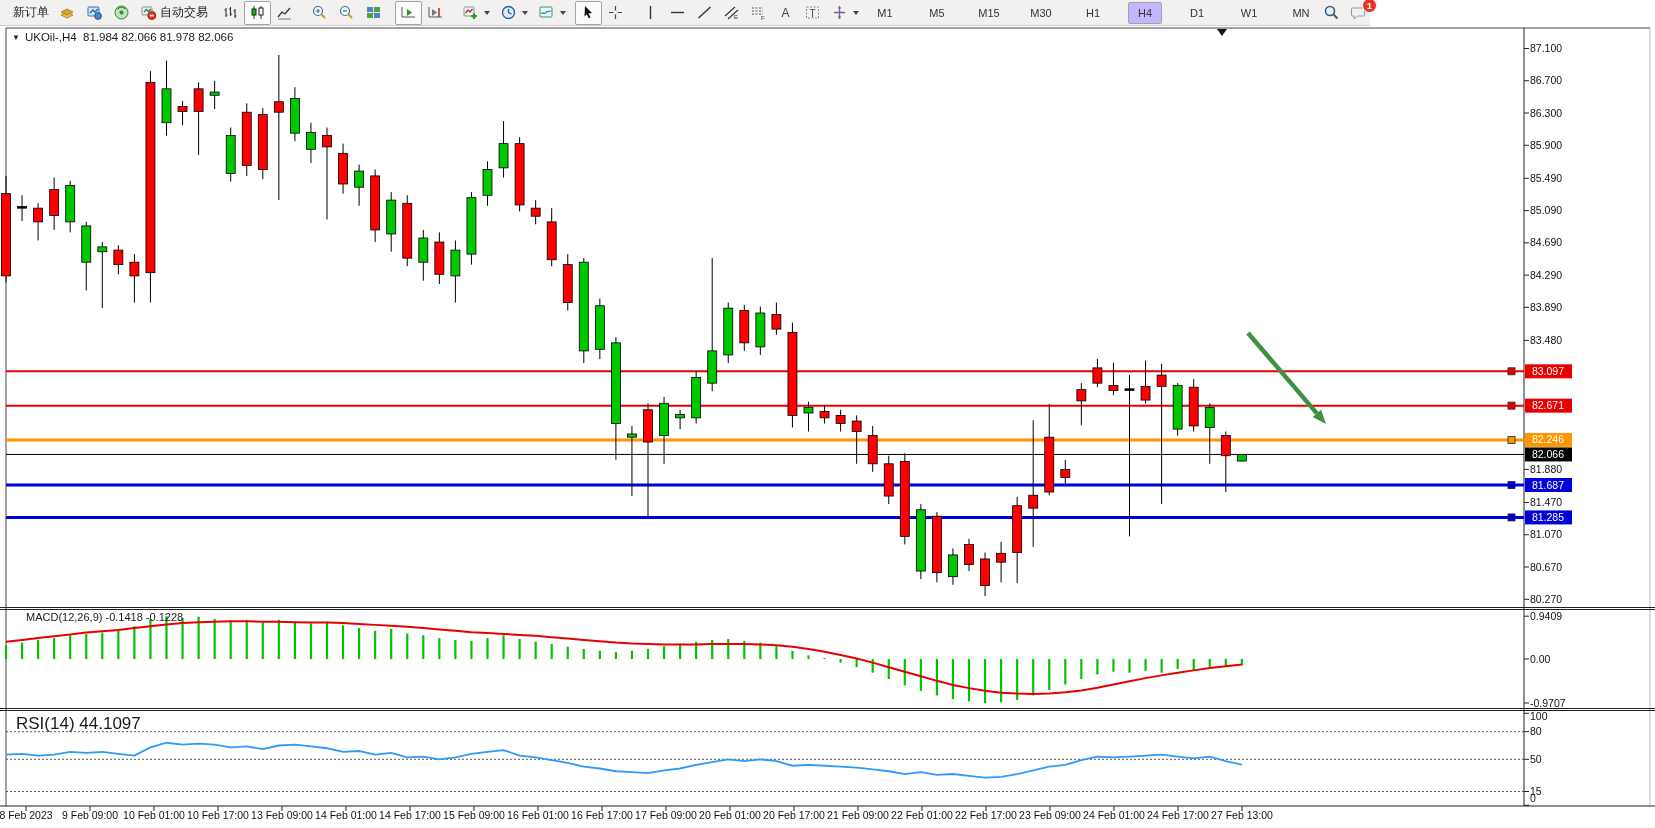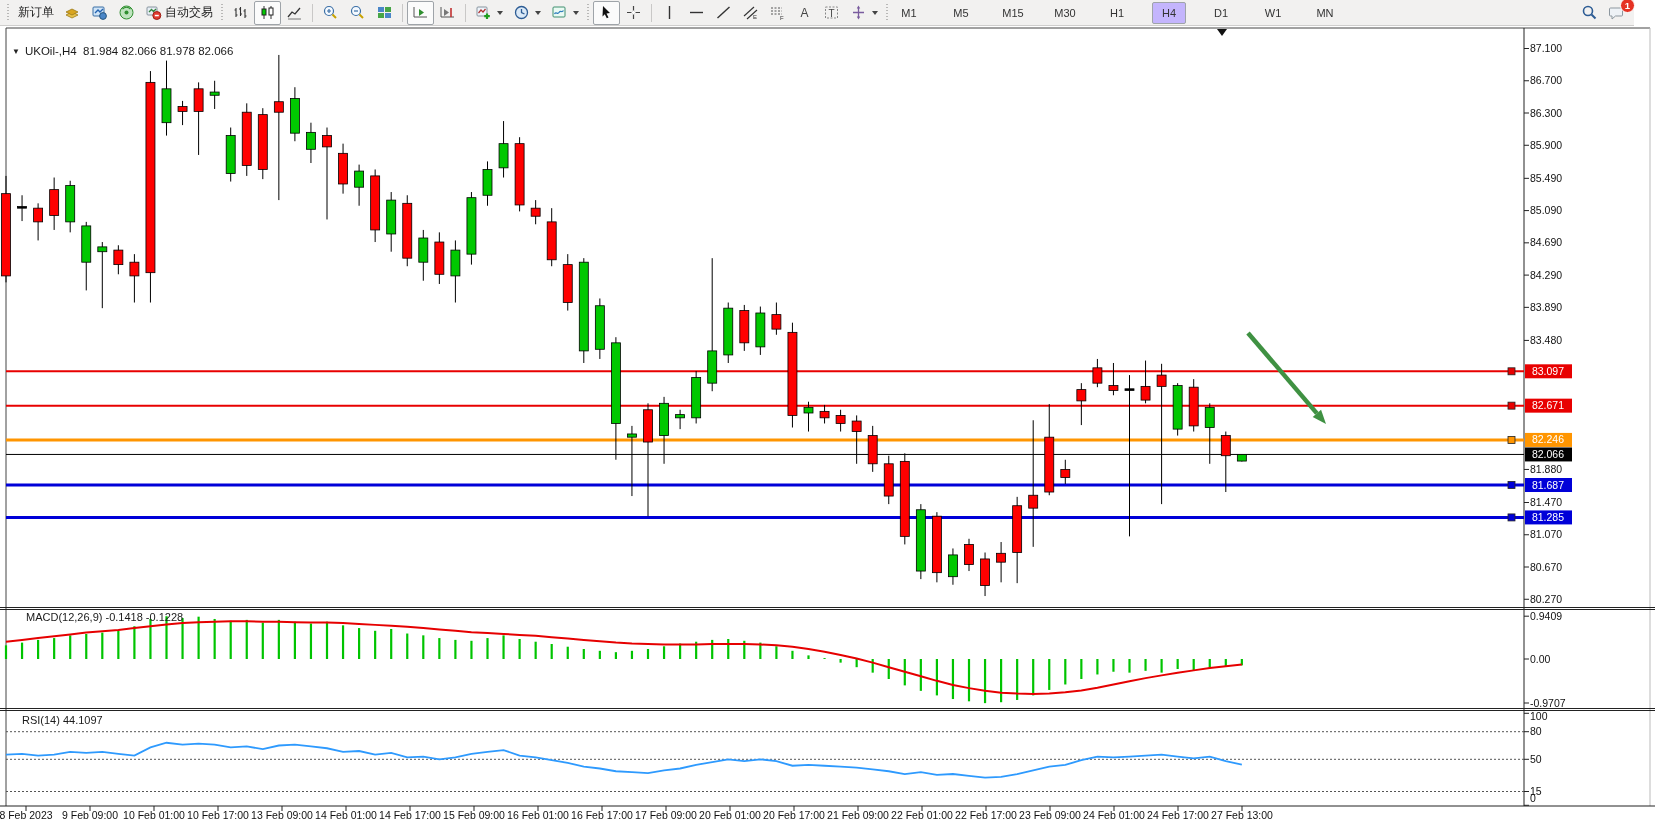--- a/index.html
+++ b/index.html
@@ -1,42 +1,42 @@
 <!DOCTYPE html>
 <html><head>
 <meta charset="utf-8">
 <style>
   html,body{margin:0;padding:0;width:1655px;height:828px;overflow:hidden;background:#fff;
     font-family:"Liberation Sans",sans-serif;}
   
-  .toolbar{position:absolute;left:0;top:0;width:1634px;height:26px;background:#f2f1f0;
+  .toolbar{position:absolute;left:0;top:0;width:1370px;height:26px;background:#f2f1f0;
     border-bottom:1px solid #cfcecd;display:flex;align-items:center;padding:0 4px;box-sizing:border-box;}
   .tb-btn{display:flex;align-items:center;gap:3px;height:22px;padding:0 4px;border:1px solid transparent;
     border-radius:2px;cursor:default;color:#222;font-size:12px;white-space:nowrap;}
   .tb-btn.pressed{background:#fbfbfb;border:1px solid #9fa4a9;}
   .sep{width:1px;height:18px;background:#c9c8c7;margin:0 4px;}
   .grip{width:5px;height:18px;margin:0 2px;background-image:repeating-linear-gradient(#b9b8b7 0 1px,transparent 1px 3px);background-size:2px 100%;background-repeat:repeat-y;background-position:1px 0;}
   .caret{width:0;height:0;border-left:3px solid transparent;border-right:3px solid transparent;
     border-top:4px solid #444;margin-left:2px;}
   .tf-btn{height:20px;min-width:26px;display:flex;align-items:center;justify-content:center;
     font-size:11px;color:#333;border:1px solid transparent;border-radius:2px;padding:0 3px;}
   .tf-btn.active{background:#c4b5fd;border:1px solid #9fa4a9;}
   .spacer{flex:1;}
   .badge{position:absolute;top:-4px;right:-6px;background:#e53224;color:#fff;border-radius:8px;
     min-width:13px;height:13px;font-size:9.5px;display:flex;align-items:center;justify-content:center;
     border:1px solid #fff;font-weight:bold;}
   .icon16{width:17px;height:17px;display:block;}
   .rel{position:relative;}
   
   .chart-area{position:absolute;left:0;top:26px;width:1655px;height:802px;background:#fff;}
   .overlay-label{position:absolute;font-size:11.5px;color:#1a1a1a;white-space:pre;}
-  #chart-title{left:12px;top:19px;}
+  #chart-title{left:12px;top:5px;}
   #chart-title .tri{font-size:8px;vertical-align:1px;margin-right:5px;color:#222;}
   #macd-label{left:26px;top:585px;font-size:11px;}
-  #rsi-label{left:22px;top:688px;font-size:11px;}
+  #rsi-label{left:16px;top:688px;font-size:17px;}
   svg text{font-family:"Liberation Sans",sans-serif;}
 </style>
 </head>
 <body>
 
 <div class="toolbar">
   <div class="grip"></div>
 
   <div class="tb-btn">
     <span>新订单</span>

